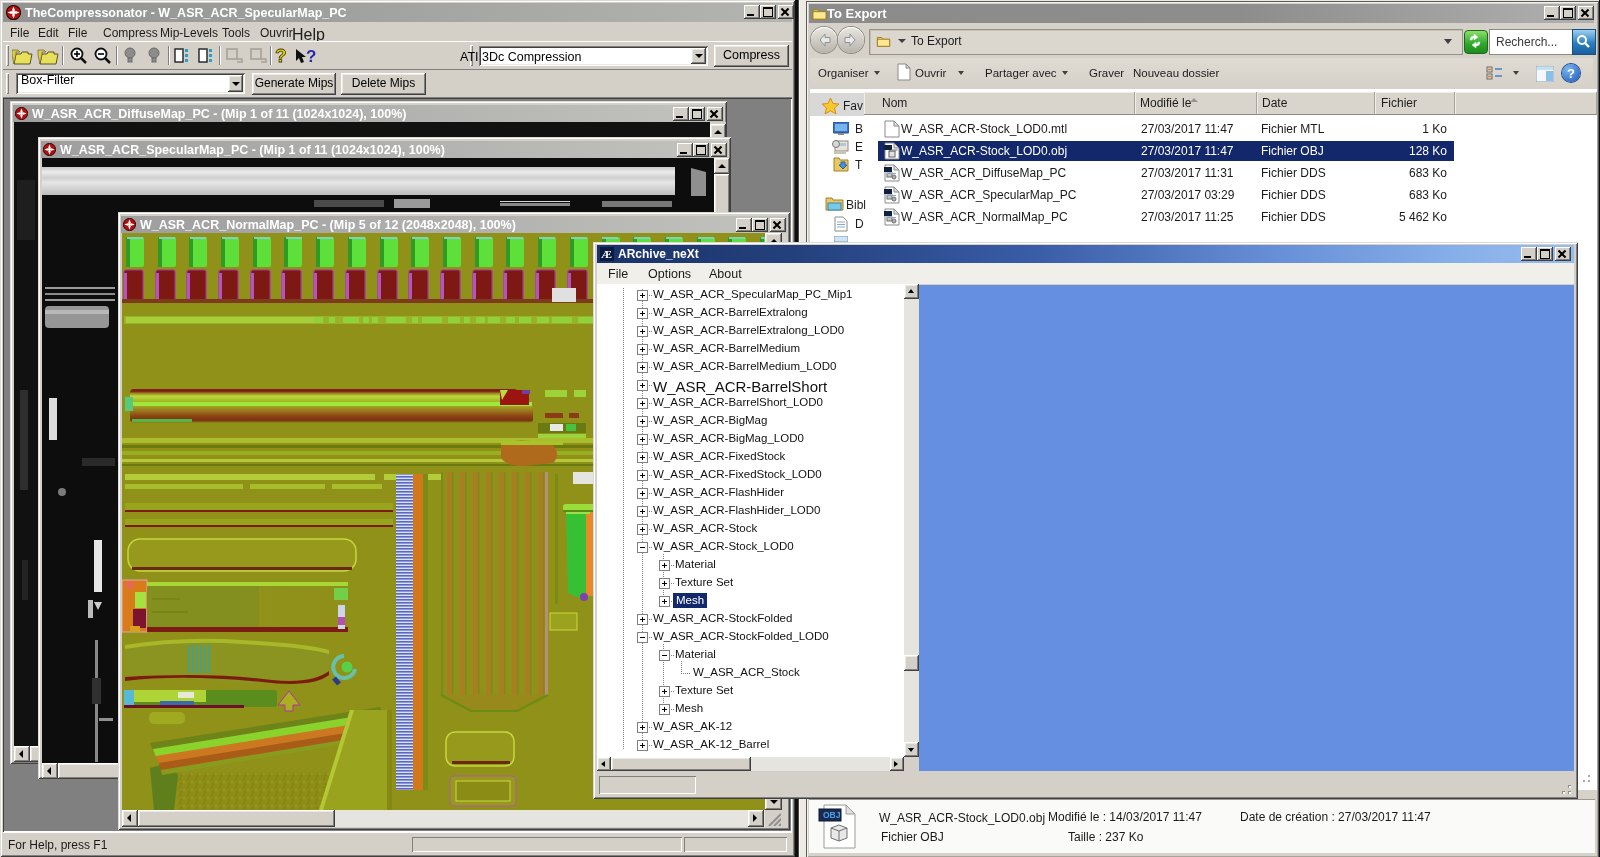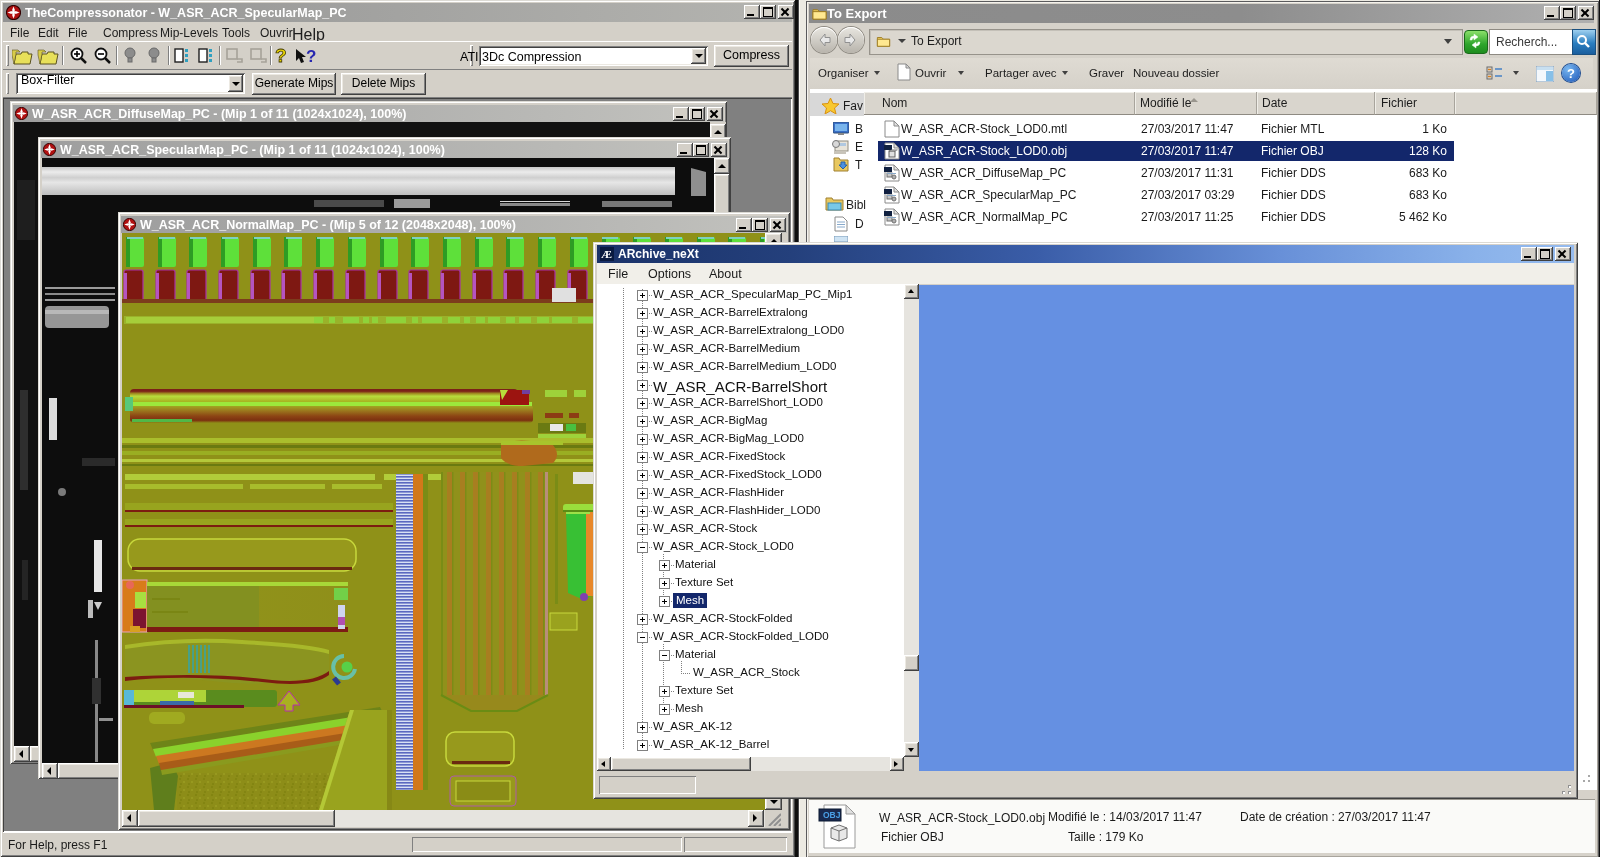--- a/index.html
+++ b/index.html
@@ -754,21 +754,21 @@
 <g stroke="#707070" fill="#e8e8e8">
       <path d="M13 24 l8 -3 8 3 0 10 -8 3 -8 -3 z"></path>
       <path d="M13 24 l8 3 8 -3" fill="none"></path>
       <path d="M21 27 l0 10" fill="none"></path>
     </g>
 </svg>
 <div class="a" style="left:879px;top:811px;font-size:12px;color:#1a1a1a">W_ASR_ACR-Stock_LOD0.obj</div>
 <div class="a" style="left:1048px;top:810px;font-size:12px;color:#1a1a1a">Modifié le : 14/03/2017 11:47</div>
 <div class="a" style="left:1240px;top:810px;font-size:12px;color:#1a1a1a">Date de création : 27/03/2017 11:47</div>
 <div class="a" style="left:881px;top:830px;font-size:12px;color:#1a1a1a">Fichier OBJ</div>
-<div class="a" style="left:1068px;top:830px;font-size:12px;color:#1a1a1a">Taille : 179 Ko</div>
+<div class="a" style="left:1068px;top:830px;font-size:12px;color:#1a1a1a">Taille : 237 Ko</div>
 <svg class="a" style="left:1580px;top:772px" width="12" height="12">
     <g fill="#a8a8a8">
       <rect x="8" y="8" width="2" height="2"></rect>
       <rect x="8" y="3" width="2" height="2"></rect>
       <rect x="3" y="8" width="2" height="2"></rect>
     </g>
   </svg>
 <div class="a g out" style="left:593px;top:242px;width:985px;height:557px"></div>
 <div class="a" style="left:597px;top:245px;width:977px;height:18px;background:linear-gradient(90deg,#1a3269 0%,#24407c 20%,#3a5da8 45%,#6890d8 70%,#8ab2ea 90%,#96bbee 100%)"></div>
 <svg class="a" style="left:600px;top:247px" width="14" height="14">

